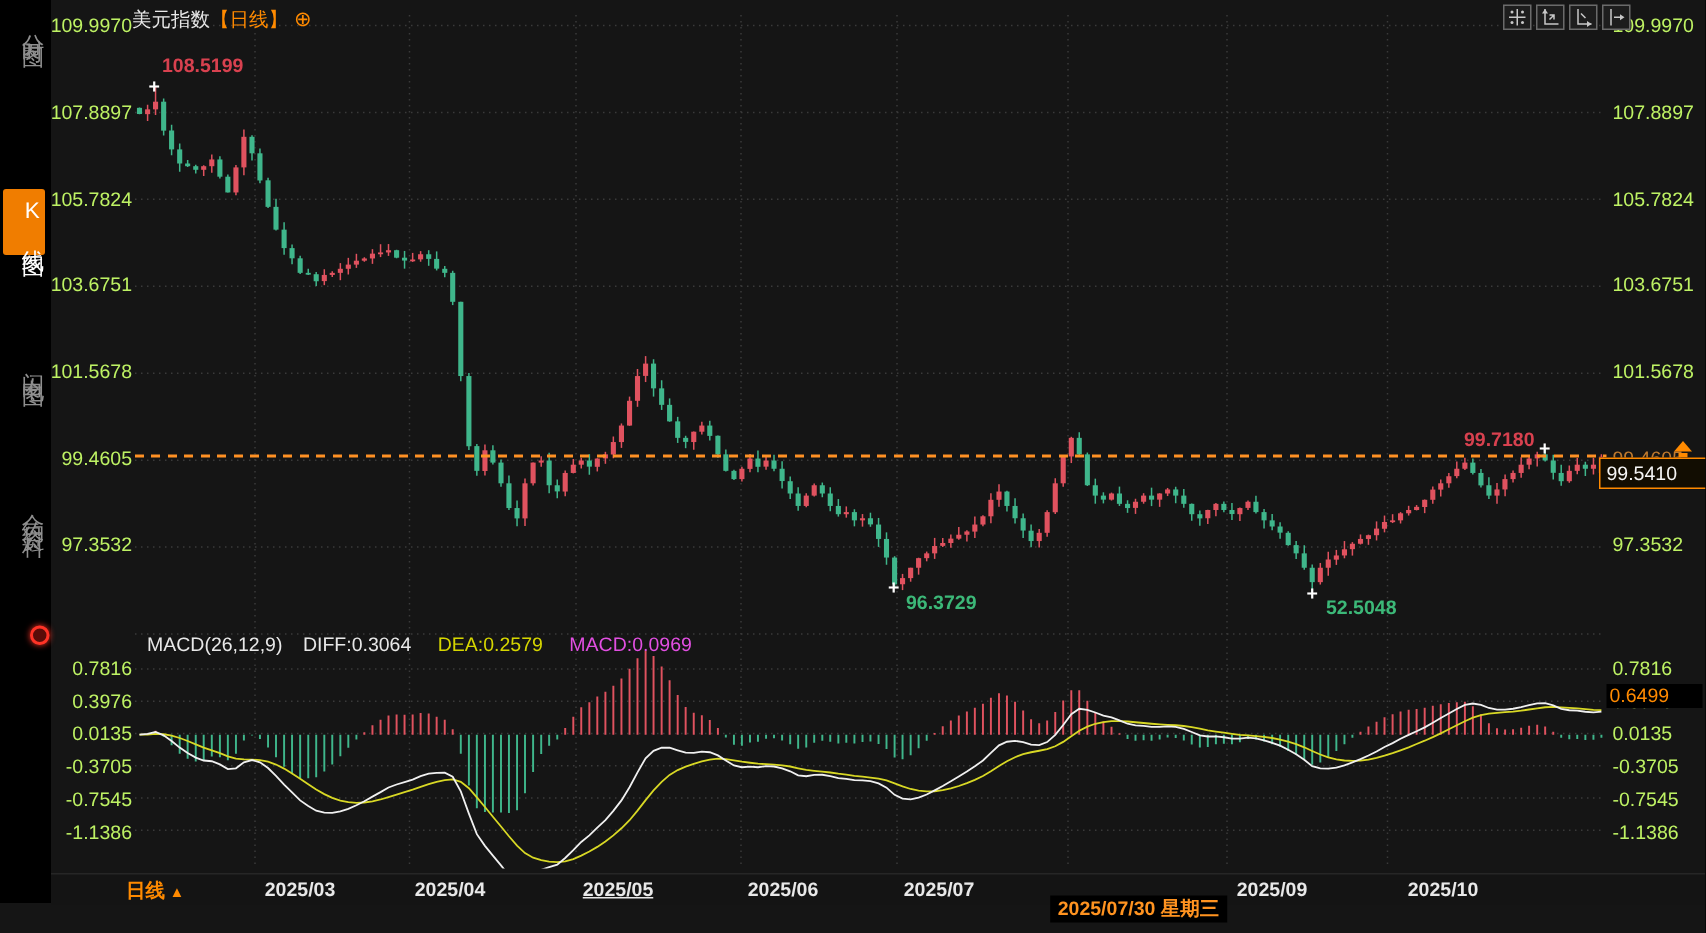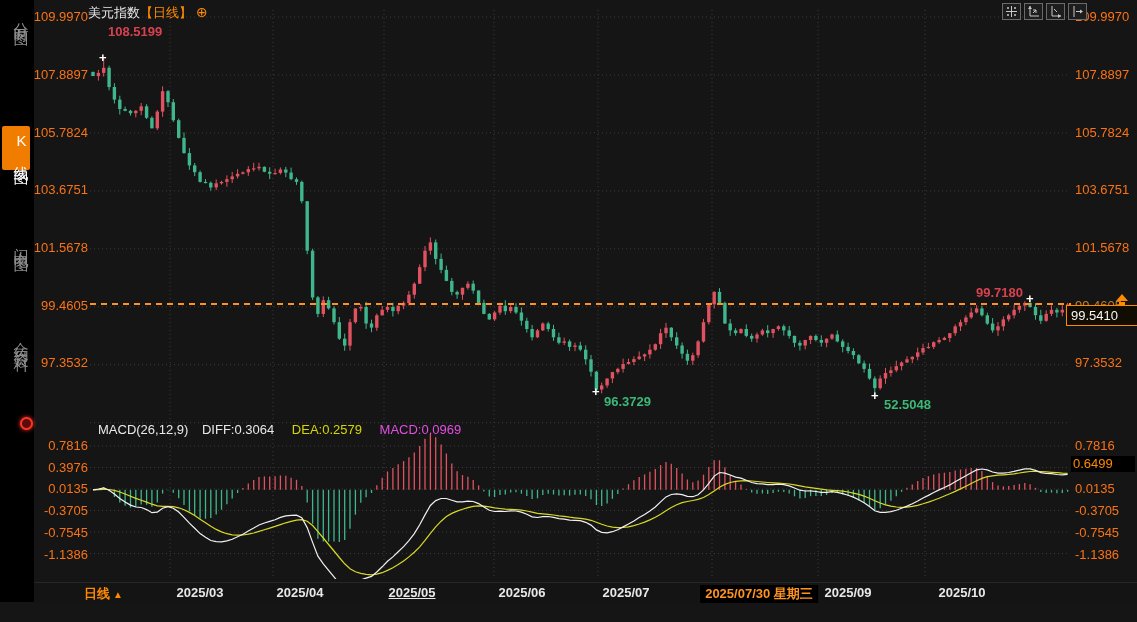--- a/index.html
+++ b/index.html
@@ -17,21 +17,21 @@
   svg{position:absolute;display:block;}
   #price-svg{left:89px;top:0;}
   #macd-svg{left:89px;top:431px;}
   #title{position:absolute;left:88px;top:4px;font-size:13px;z-index:5;}
   #title .sym{color:#e8e8e8;}
   #title .tag{color:#ff8a00;}
   #title .plus{color:#ff8a00;margin-left:4px;font-size:14px;}
   #top-icons{position:absolute;right:50px;top:3px;display:flex;gap:3px;z-index:5;}
   .tool-ic{width:17px;height:15px;border:1px solid #6a6a6a;background:#1d1d1d;display:flex;
            align-items:center;justify-content:center;cursor:pointer;}
-  .axis-lab{position:absolute;font-size:13px;color:#f97316;line-height:14px;}
+  .axis-lab{position:absolute;font-size:13px;color:#bef264;line-height:14px;}
   .axis-lab.left{right:1049px;text-align:right;width:70px;}
   .axis-lab.right{left:1075px;text-align:left;width:62px;}
   .axis-lab.hot{color:#c07a2e;}
   .anno{position:absolute;font-size:13px;font-weight:bold;z-index:4;}
   .anno.red{color:#d8414f;}
   .anno.green{color:#3cb878;}
   .cross{position:absolute;color:#fff;font-size:13px;font-weight:bold;z-index:4;line-height:8px;}
   #cur-line{position:absolute;left:90px;width:981px;height:2px;z-index:3;
             background:repeating-linear-gradient(90deg,#ff9124 0 6px,transparent 6px 11px);}
   #price-box{position:absolute;left:1066px;width:67px;height:19px;border:1px solid #ff8a00;
@@ -43,21 +43,21 @@
   #macd-header .w{color:#e8e8e8;}
   #macd-header .y{color:#d6d600;margin-left:14px;}
   #macd-header .m{color:#e24fe2;margin-left:14px;}
   
   #xaxis{position:absolute;left:34px;right:0;top:582px;height:20px;background:#141414;
          border-top:1px solid #262626;z-index:4;}
   #tf-label{position:absolute;left:50px;top:2px;font-size:13px;font-weight:bold;color:#ff8a00;cursor:pointer;}
   #tf-label .tri{font-size:10px;margin-left:3px;}
   .xdate{position:absolute;top:2px;transform:translateX(-50%);font-size:13px;font-weight:bold;
          color:#e8e8e8;white-space:nowrap;}
-  .xdate.hot{background:#000;color:#ff9320;padding:0 5px;font-weight:bold;}
+  .xdate.hot{background:#000;color:#ff9320;padding:0 5px;font-weight:bold;margin-top:12px;}
   #watermark{position:absolute;left:1000px;top:564px;font-size:36px;color:#c6cbd4;
              letter-spacing:1px;z-index:5;font-family:"DejaVu Sans",sans-serif;}
   
   #toolbar{position:absolute;left:0;right:0;top:602px;height:20px;background:#181818;
            border-top:1px solid #000;display:flex;align-items:stretch;padding-left:46px;z-index:6;}
   .tb{font-size:12px;color:#e2e2e2;line-height:19px;padding:0 12px;border-right:1px solid #303030;
       cursor:pointer;white-space:nowrap;}
   .tb.active{background:#f07d00;color:#fff;font-weight:bold;border-right:none;}
   .tb.tpl{margin-right:14px;}
   .tb.vip{color:#ff8a2a;}
@@ -720,21 +720,21 @@
     <div id="macd-axis-right">
         <div class="axis-lab right" style="top: 439px;">0.7816</div>
         <div class="axis-lab right" style="top: 460.5px;">0.3976</div>
         <div class="axis-lab right" style="top: 482px;">0.0135</div>
         <div class="axis-lab right" style="top: 504px;">-0.3705</div>
         <div class="axis-lab right" style="top: 526px;">-0.7545</div>
         <div class="axis-lab right" style="top: 548px;">-1.1386</div>
       </div>
 
     <span class="cross" style="left:99px;top:54px;">+</span>
-    <div class="anno red" style="left:108px;top:24px;">108.5199</div>
+    <div class="anno red" style="left:108px;top:36px;">108.5199</div>
     <span class="cross" style="left:592px;top:388px;">+</span>
     <div class="anno green" style="left:604px;top:394px;">96.3729</div>
     <span class="cross" style="left:871px;top:392px;">+</span>
     <div class="anno green" style="left:884px;top:397px;">52.5048</div>
     <span class="cross" style="left:1026px;top:295px;">+</span>
     <div class="anno red" style="left:976px;top:285px;">99.7180</div>
 
     <div id="cur-line" style="top:303px;"></div>
     <div id="latest-arrow" style="top:294px;">
       <svg width="16" height="12" viewBox="0 0 16 12">

